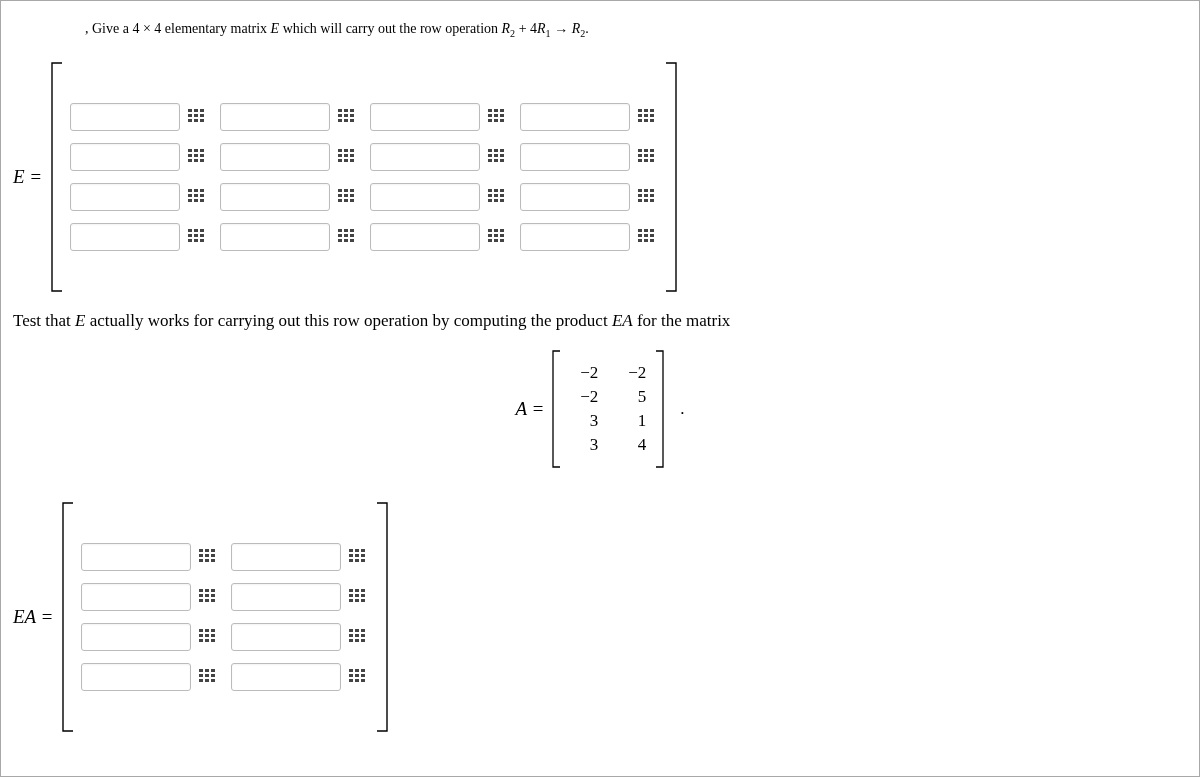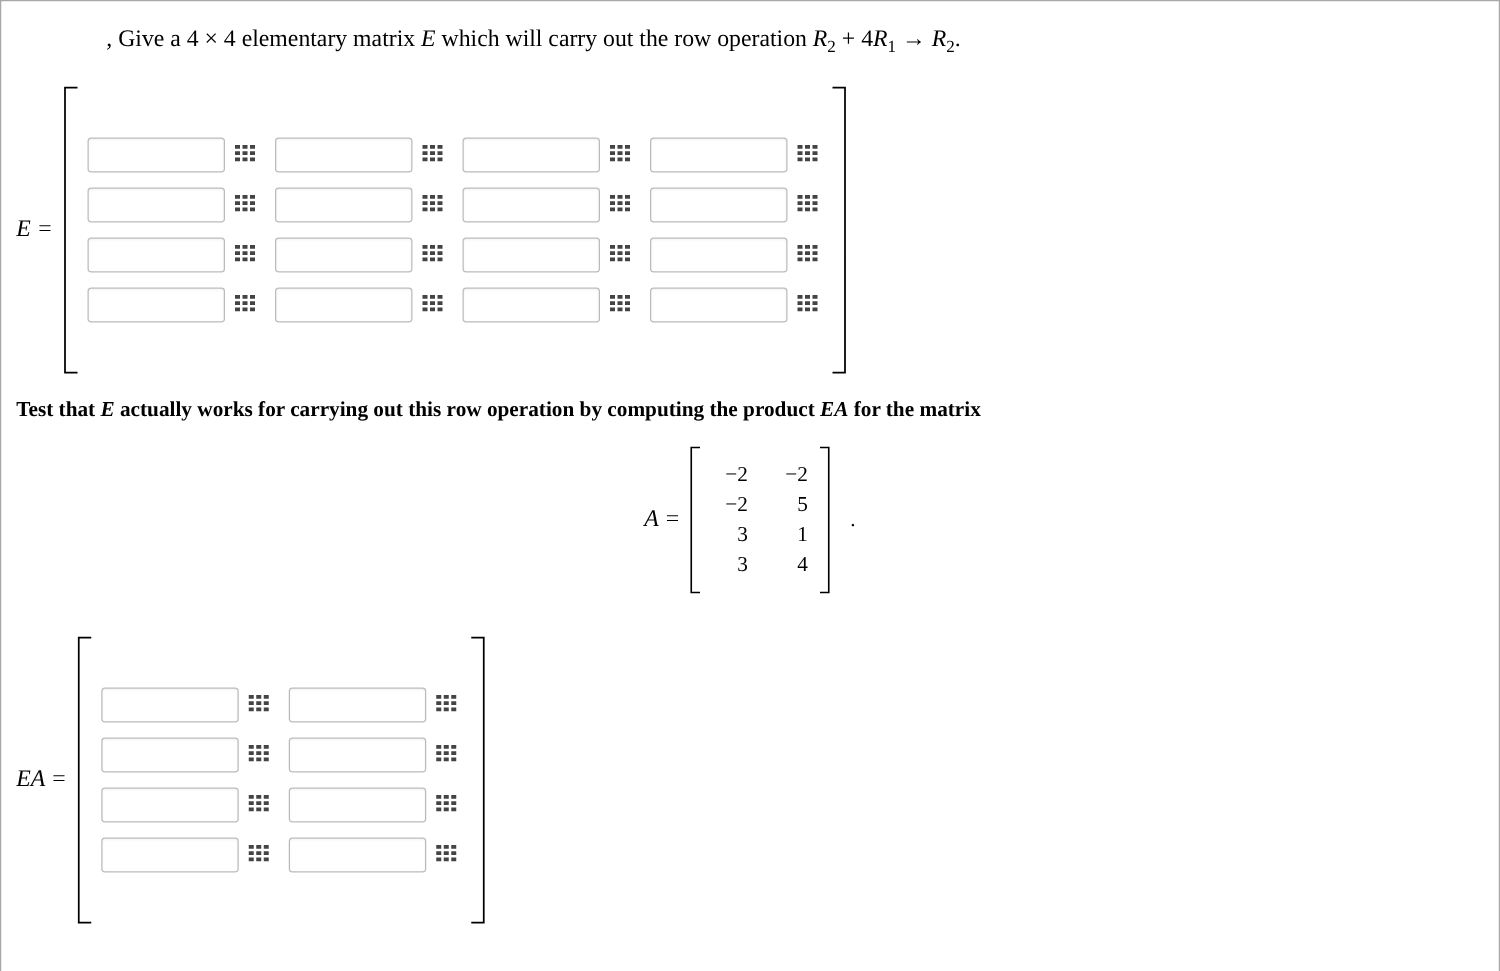--- a/index.html
+++ b/index.html
@@ -7,21 +7,21 @@
       font-family: Georgia, 'Times New Roman', serif;
       font-size: 17px;
       color: #000;
       background: #fff;
       padding: 20px 12px;
       border: 1px solid #a8a8a8;
       width: 1200px;
       min-height: 777px;
     }
     .prompt-text {
-      font-size: 19px;
+      font-size: 14px;
       margin-left: 72px;
       margin-bottom: 22px;
     }
     .math-it { font-style: italic; font-family: Georgia, serif; }
     .matrix-row-block {
       display: flex;
       align-items: center;
       margin-bottom: 18px;
     }
     .matrix-label {
@@ -68,21 +68,20 @@
       gap: 2px;
       cursor: pointer;
     }
     .keypad-icon span {
       background: #444;
       width: 4px; height: 3px;
     }
     .body-text {
       font-size: 17px;
       margin: 8px 0 18px 0;
-      font-weight: bold;
     }
     .a-matrix-block {
       display: flex;
       justify-content: center;
       align-items: center;
       margin: 12px 0 32px 0;
     }
     .a-matrix-block .matrix-label { margin-right: 6px; }
     .static-matrix {
       display: grid;

